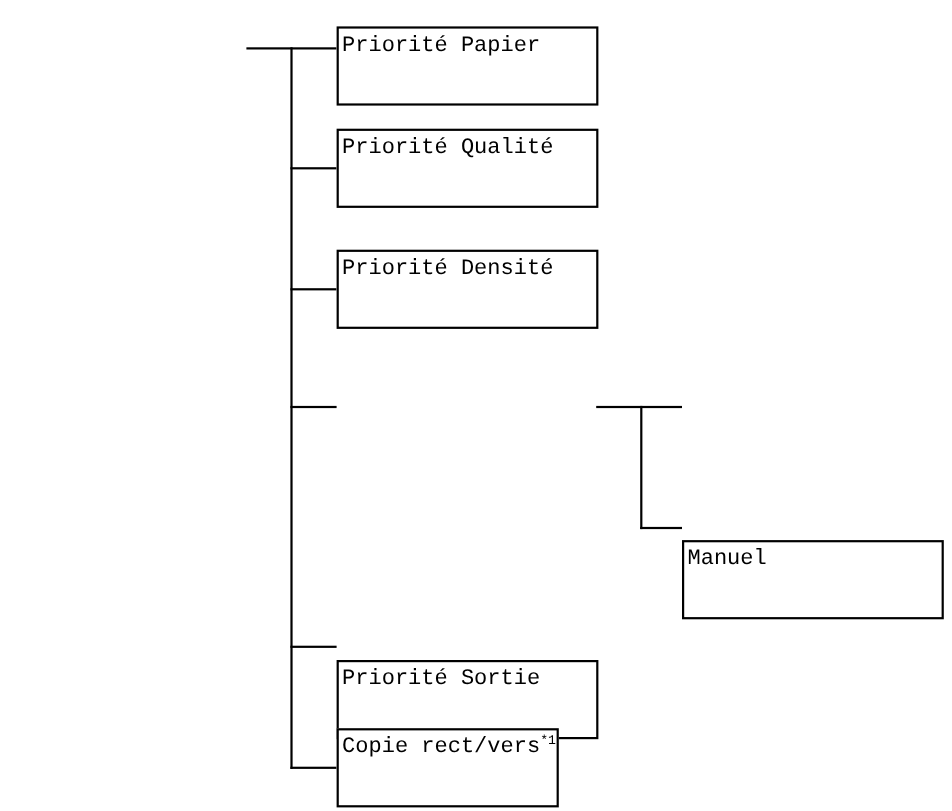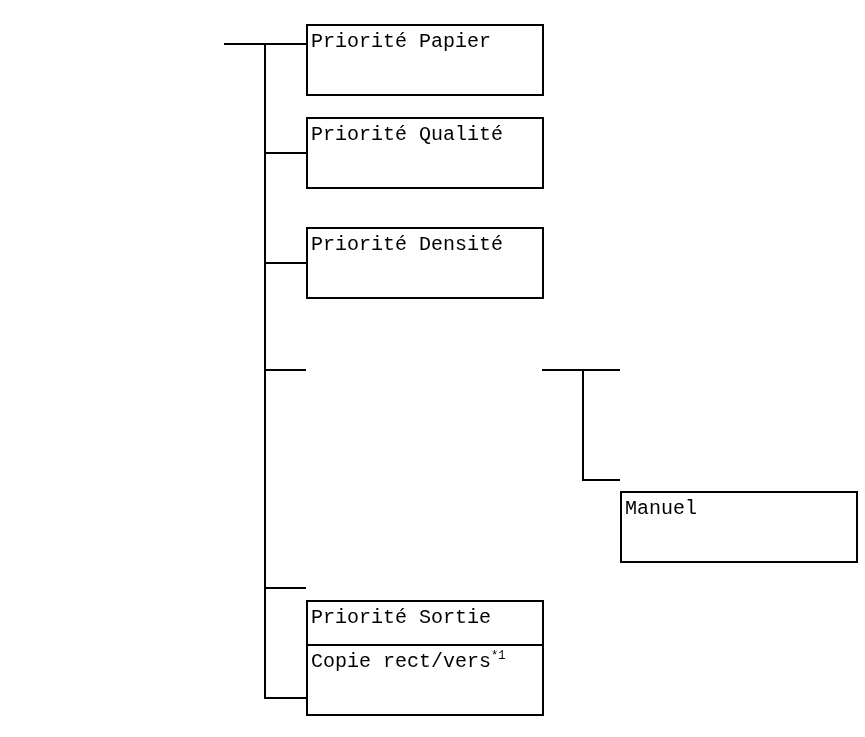--- a/index.html
+++ b/index.html
@@ -39,21 +39,21 @@
     position: absolute;
     background: #000000;
   }
   
   .n-root   { left: 8px;   top: 8px;   width: 218px; height: 74px; }
   .n-c0     { left: 306px; top: 24px;   width: 238px; height: 72px; }
   .n-c1     { left: 306px; top: 117px; width: 238px; height: 72px; }
   .n-c2     { left: 306px; top: 227px; width: 238px; height: 72px; }
   .n-c3     { left: 306px; top: 334px; width: 238px; height: 72px; }
   .n-c4     { left: 306px; top: 552px; width: 238px; height: 72px; margin-top: 48px; }
-  .n-c5     { left: 306px; top: 644px; width: 238px; height: 72px; }
+  .n-c5     { left: 306px; top: 662px; width: 202px; height: 72px; }
   .n-auto   { left: 620px; top: 334px; width: 238px; height: 72px; }
   .n-manuel { left: 620px; top: 444px; width: 238px; height: 72px; margin-top: 47px; }
   
   .l-root   { left: 224px; top: 43px;  width: 82px;  height: 2px; }
   .l-trunk  { left: 264px; top: 43px;  width: 2px;   height: 656px; }
   .l-b1     { left: 264px; top: 152px; width: 42px;  height: 2px; }
   .l-b2     { left: 264px; top: 262px; width: 42px;  height: 2px; }
   .l-b3     { left: 264px; top: 369px; width: 42px;  height: 2px; }
   .l-b4     { left: 264px; top: 587px; width: 42px;  height: 2px; }
   .l-b5     { left: 264px; top: 697px; width: 42px;  height: 2px; }

